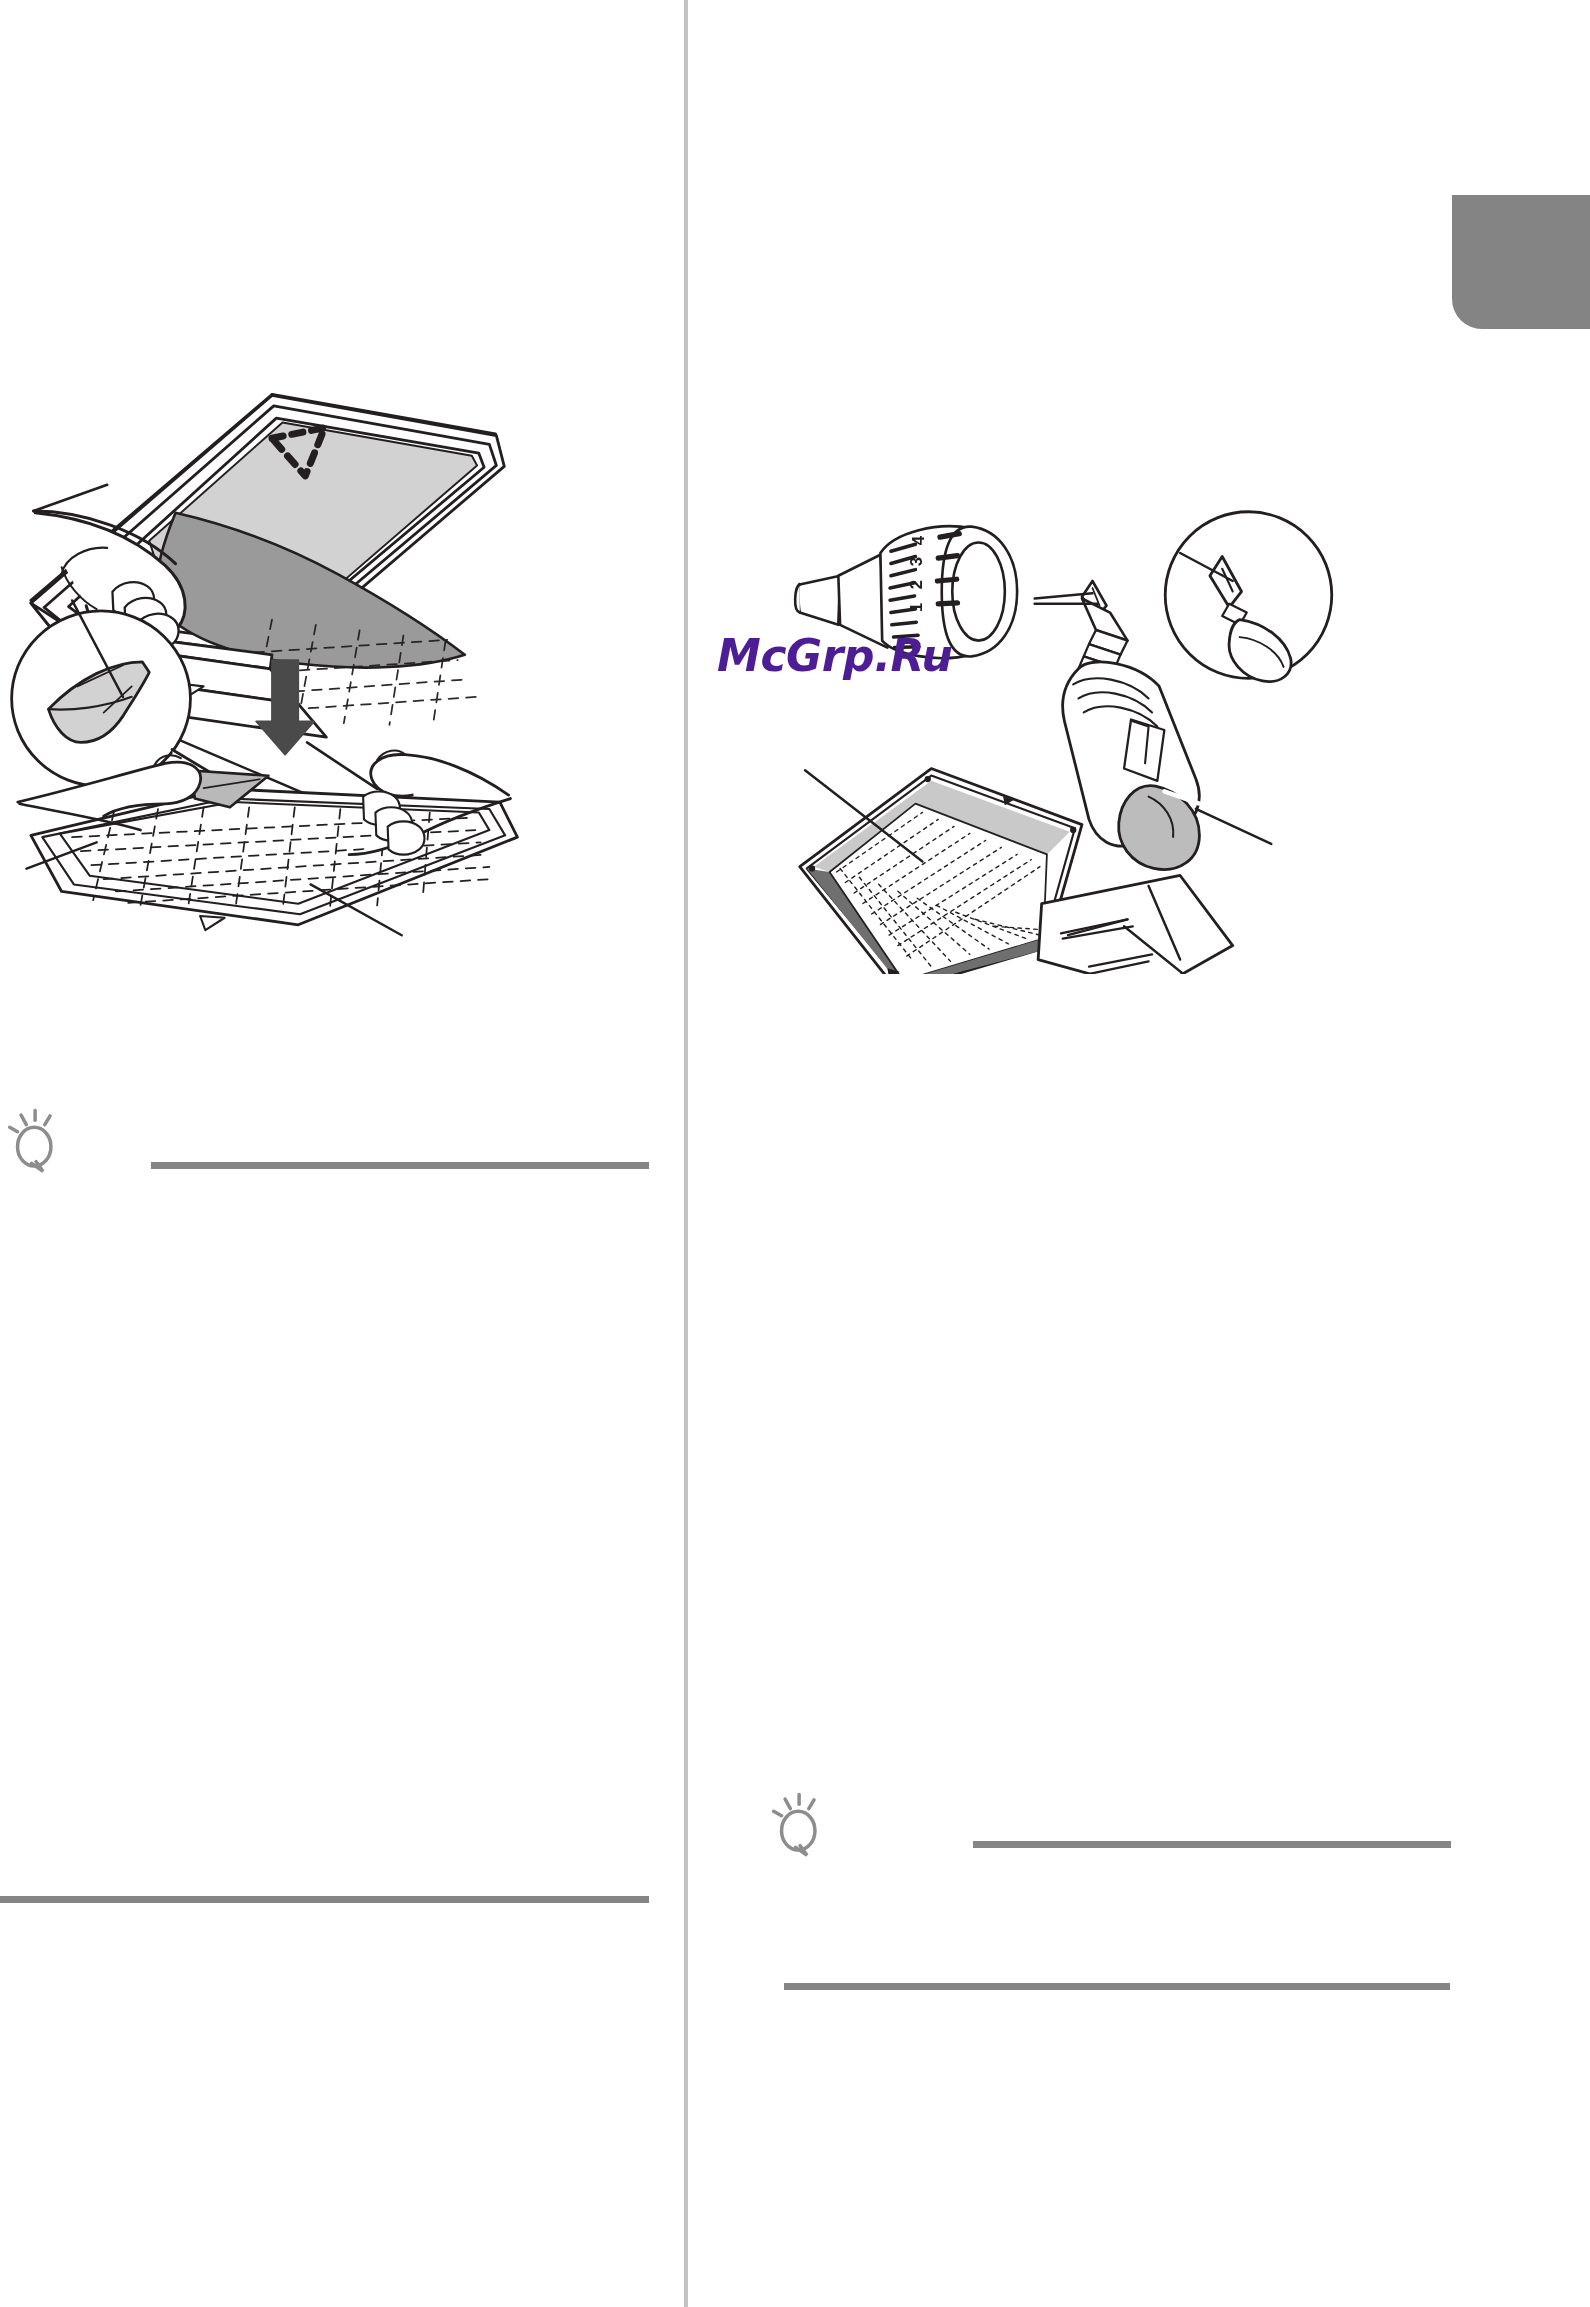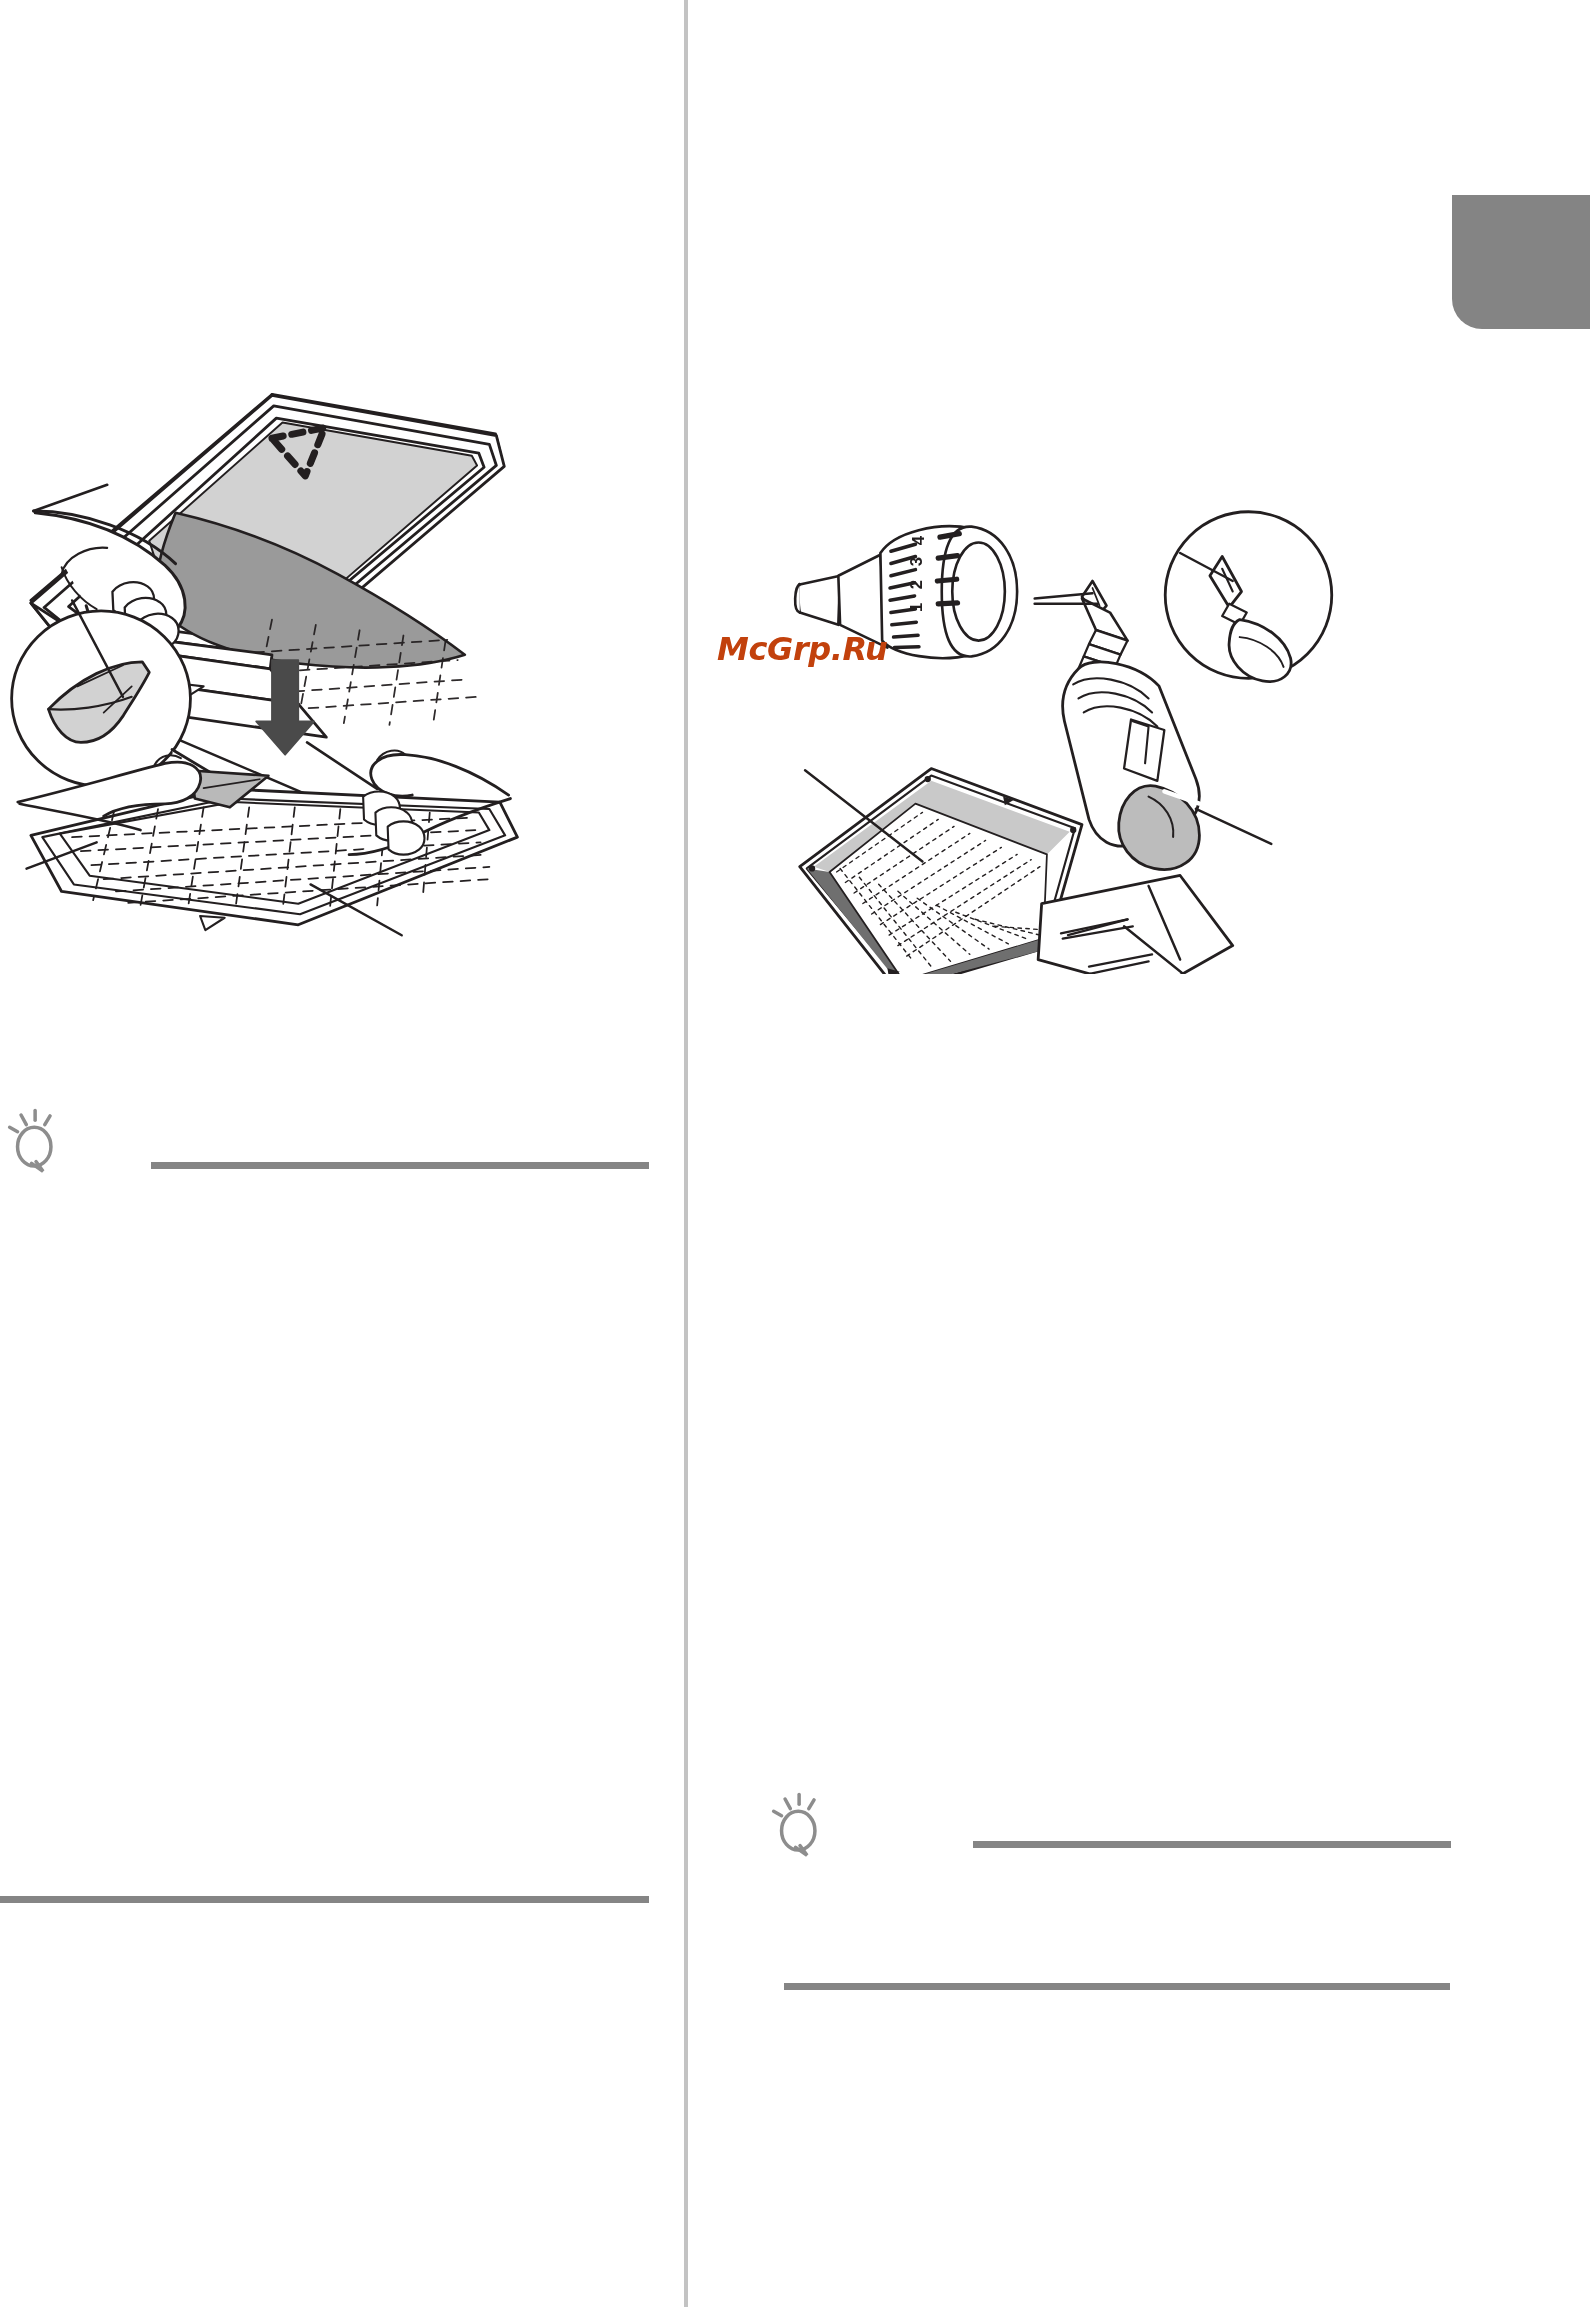--- a/index.html
+++ b/index.html
@@ -30,22 +30,22 @@
   .rule{position:absolute;background:#858585;height:7px;}
 
   
   .memo-icon{position:absolute;}
   .memo-icon svg{display:block;}
 
   
   .watermark{
     position:absolute;left:717px;top:1129px;
     font-family:"DejaVu Sans", sans-serif;
-    font-style:italic;font-weight:700;font-size:32px;
-    color:#c2410c;letter-spacing:-0.4px;white-space:nowrap;
+    font-style:italic;font-weight:700;font-size:44px;
+    color:#4c1d95;letter-spacing:-0.4px;white-space:nowrap;
   }
 
   
   .illus{position:absolute;}
   .illus svg{display:block;}
 
   
   .textblock{position:absolute;}
 </style>
 </head>

